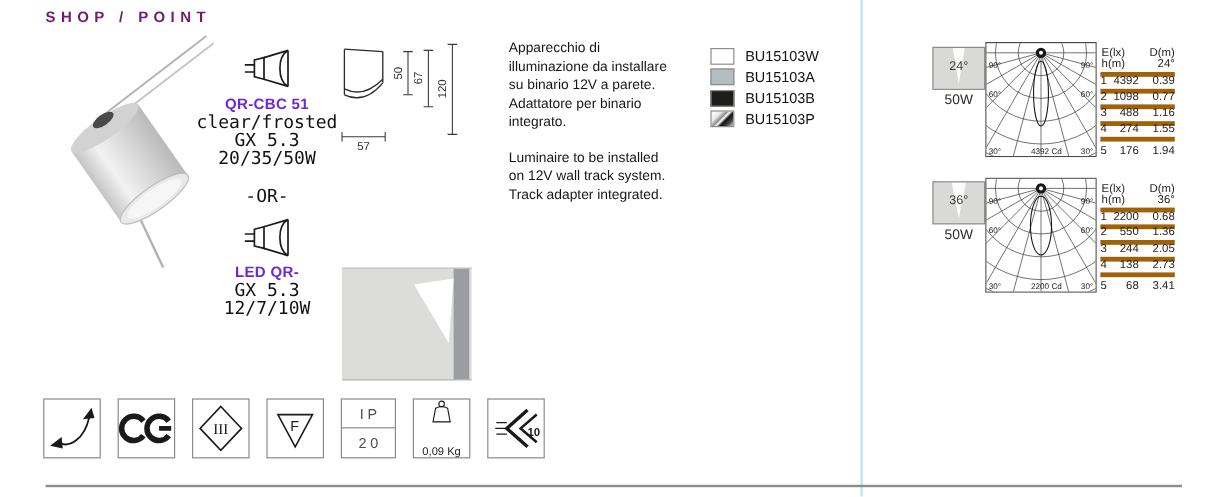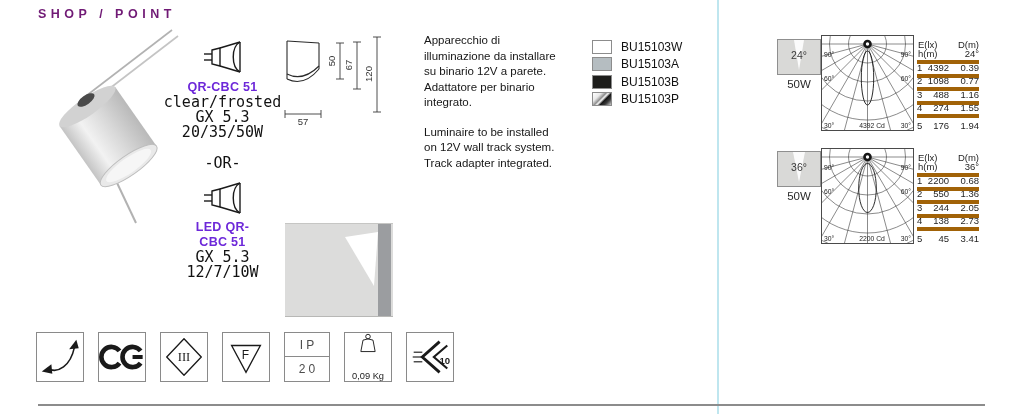--- a/index.html
+++ b/index.html
@@ -113,21 +113,20 @@
     <svg class="bulb2" width="46" height="34" viewBox="0 0 46 34" stroke="#1a1a1a" stroke-width="1.4" fill="none">
       <line x1="4" y1="14" x2="12" y2="14"></line>
         <line x1="4" y1="20" x2="12" y2="20"></line>
       <polygon points="12,10 20,8 20,26 12,24"></polygon>
       <line x1="20" y1="8" x2="40" y2="2"></line>
         <line x1="20" y1="26" x2="40" y2="32"></line>
       <line x1="40" y1="2" x2="40" y2="32"></line>
       <path d="M40 2 C31 7 31 27 40 32"></path>
     </svg>
     <div class="lamp-name" style="margin-top:5px">LED QR-</div>
-    <div class="lamp-name">CBC 51</div>
     <div class="mono">GX 5.3</div>
     <div class="mono">12/7/10W</div>
   </div>
 
   <svg class="abs" style="left:278px;top:28px" width="105" height="115" viewBox="0 0 105 115">
     <g stroke="#2a2a2a" stroke-width="1.1" fill="none">
       <path d="M9 13 L9 51"></path>
         <path d="M9 13 L41 15"></path>
         <path d="M41 15 L41 41"></path>
       <path d="M9 51 Q26 59 41 41"></path>
@@ -352,21 +351,21 @@
       <span class="ph-e2">244</span>
       <span class="ph-d2">2.05</span>
     </div>
     <div class="ph-row ph-data">
       <span class="ph-h">4</span>
       <span class="ph-e2">138</span>
       <span class="ph-d2">2.73</span>
     </div>
     <div class="ph-row ph-data">
       <span class="ph-h">5</span>
-      <span class="ph-e2">45</span>
+      <span class="ph-e2">68</span>
       <span class="ph-d2">3.41</span>
     </div>
   </div>
 
   <div class="abs cert-row">
 
     <div class="cert-box">
       <svg width="48" height="50" viewBox="0 0 48 50">
         <path d="M11 37 C22 43 35 34 39 15" stroke="#1a1a1a" stroke-width="1.6" fill="none"></path>
         <polygon points="41,7 33.5,17 43.5,16" fill="#1a1a1a"></polygon>

